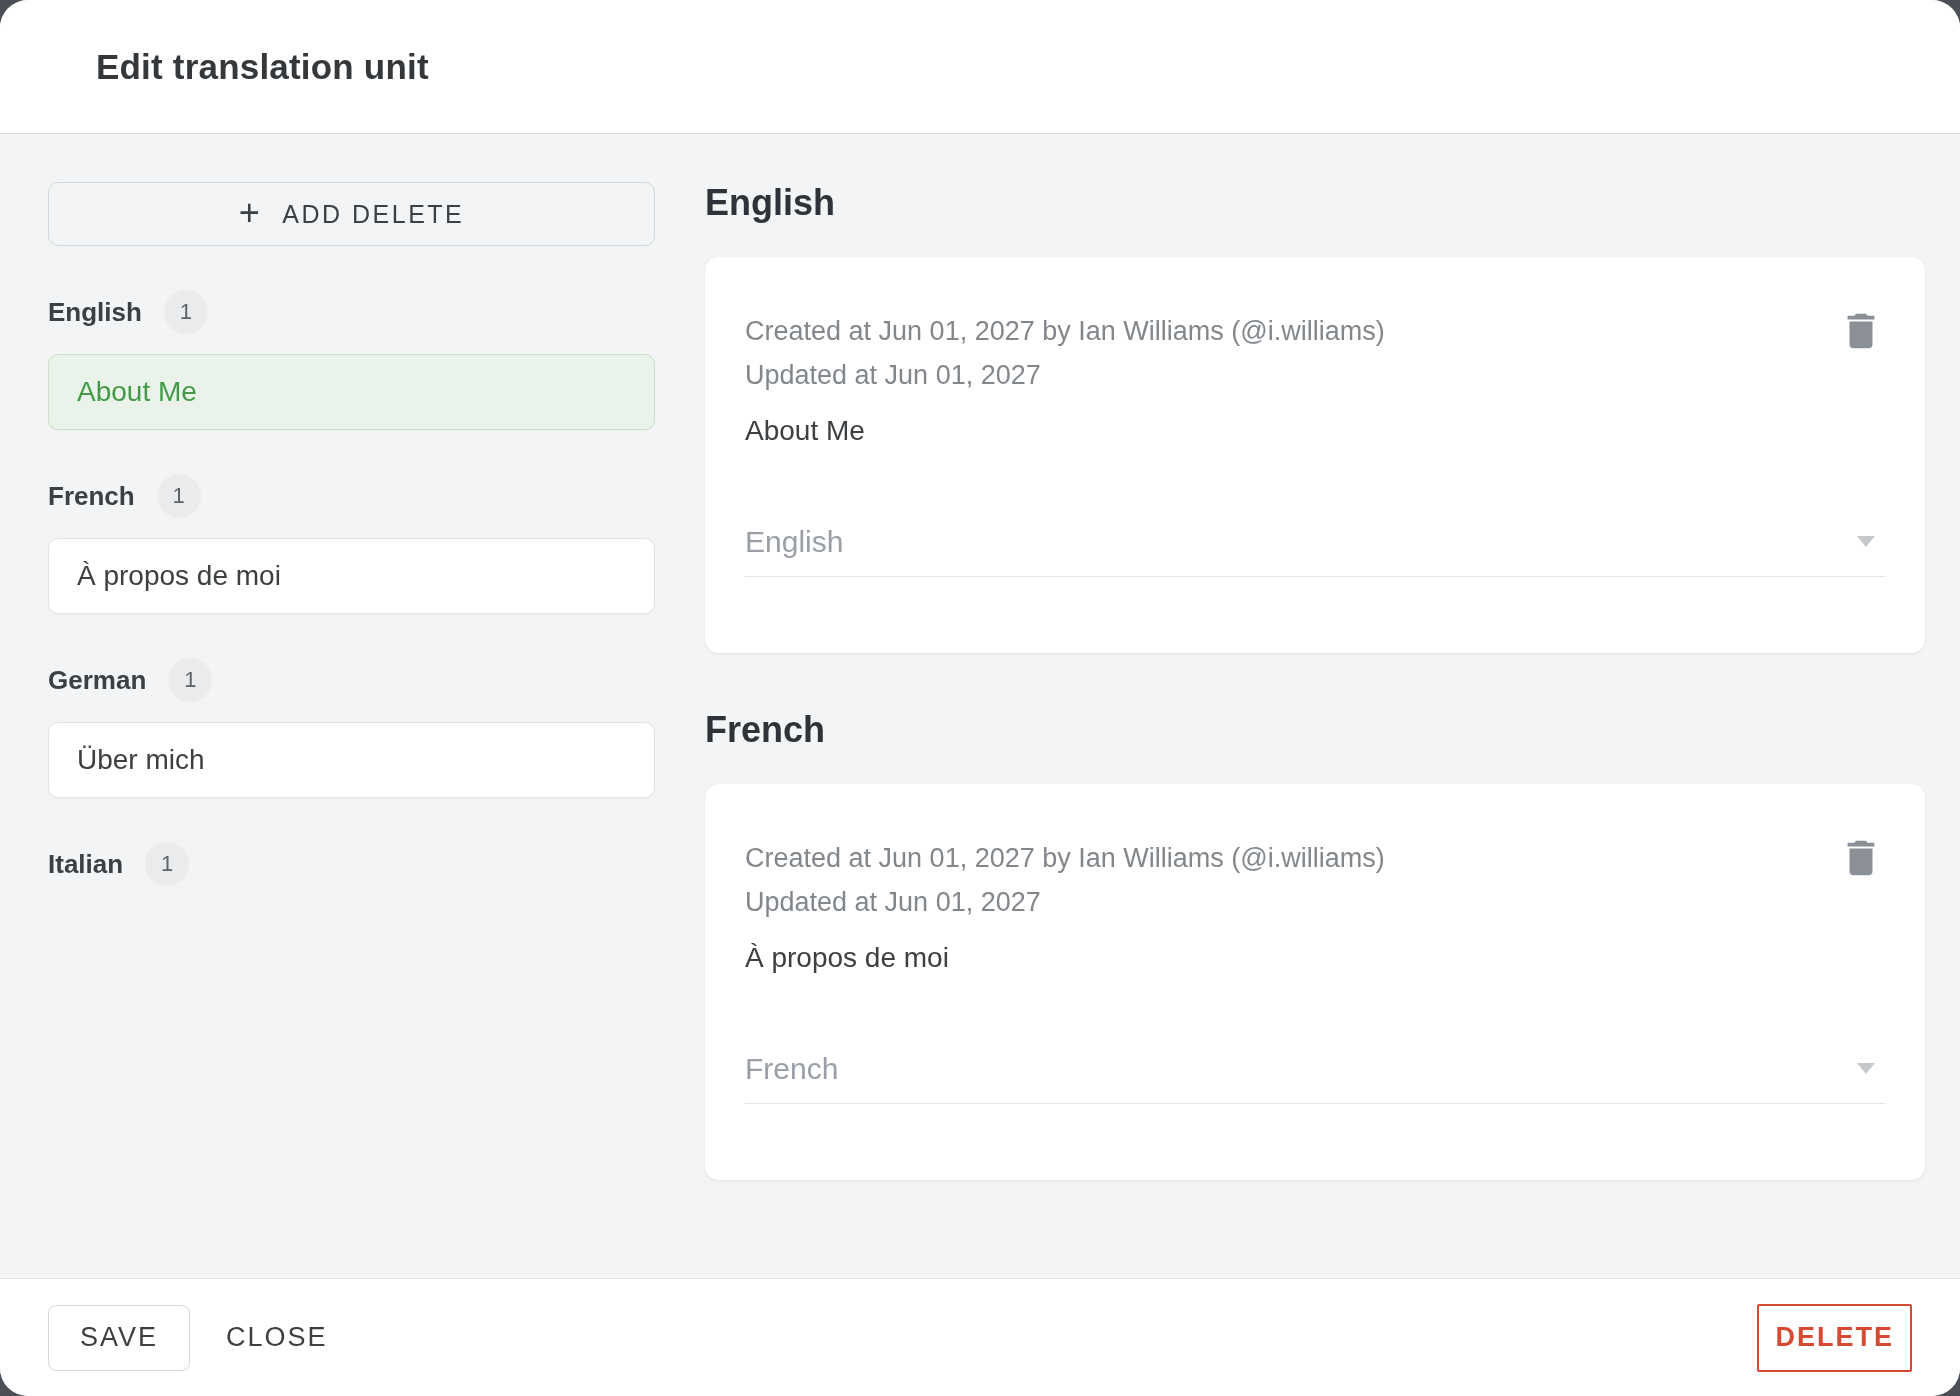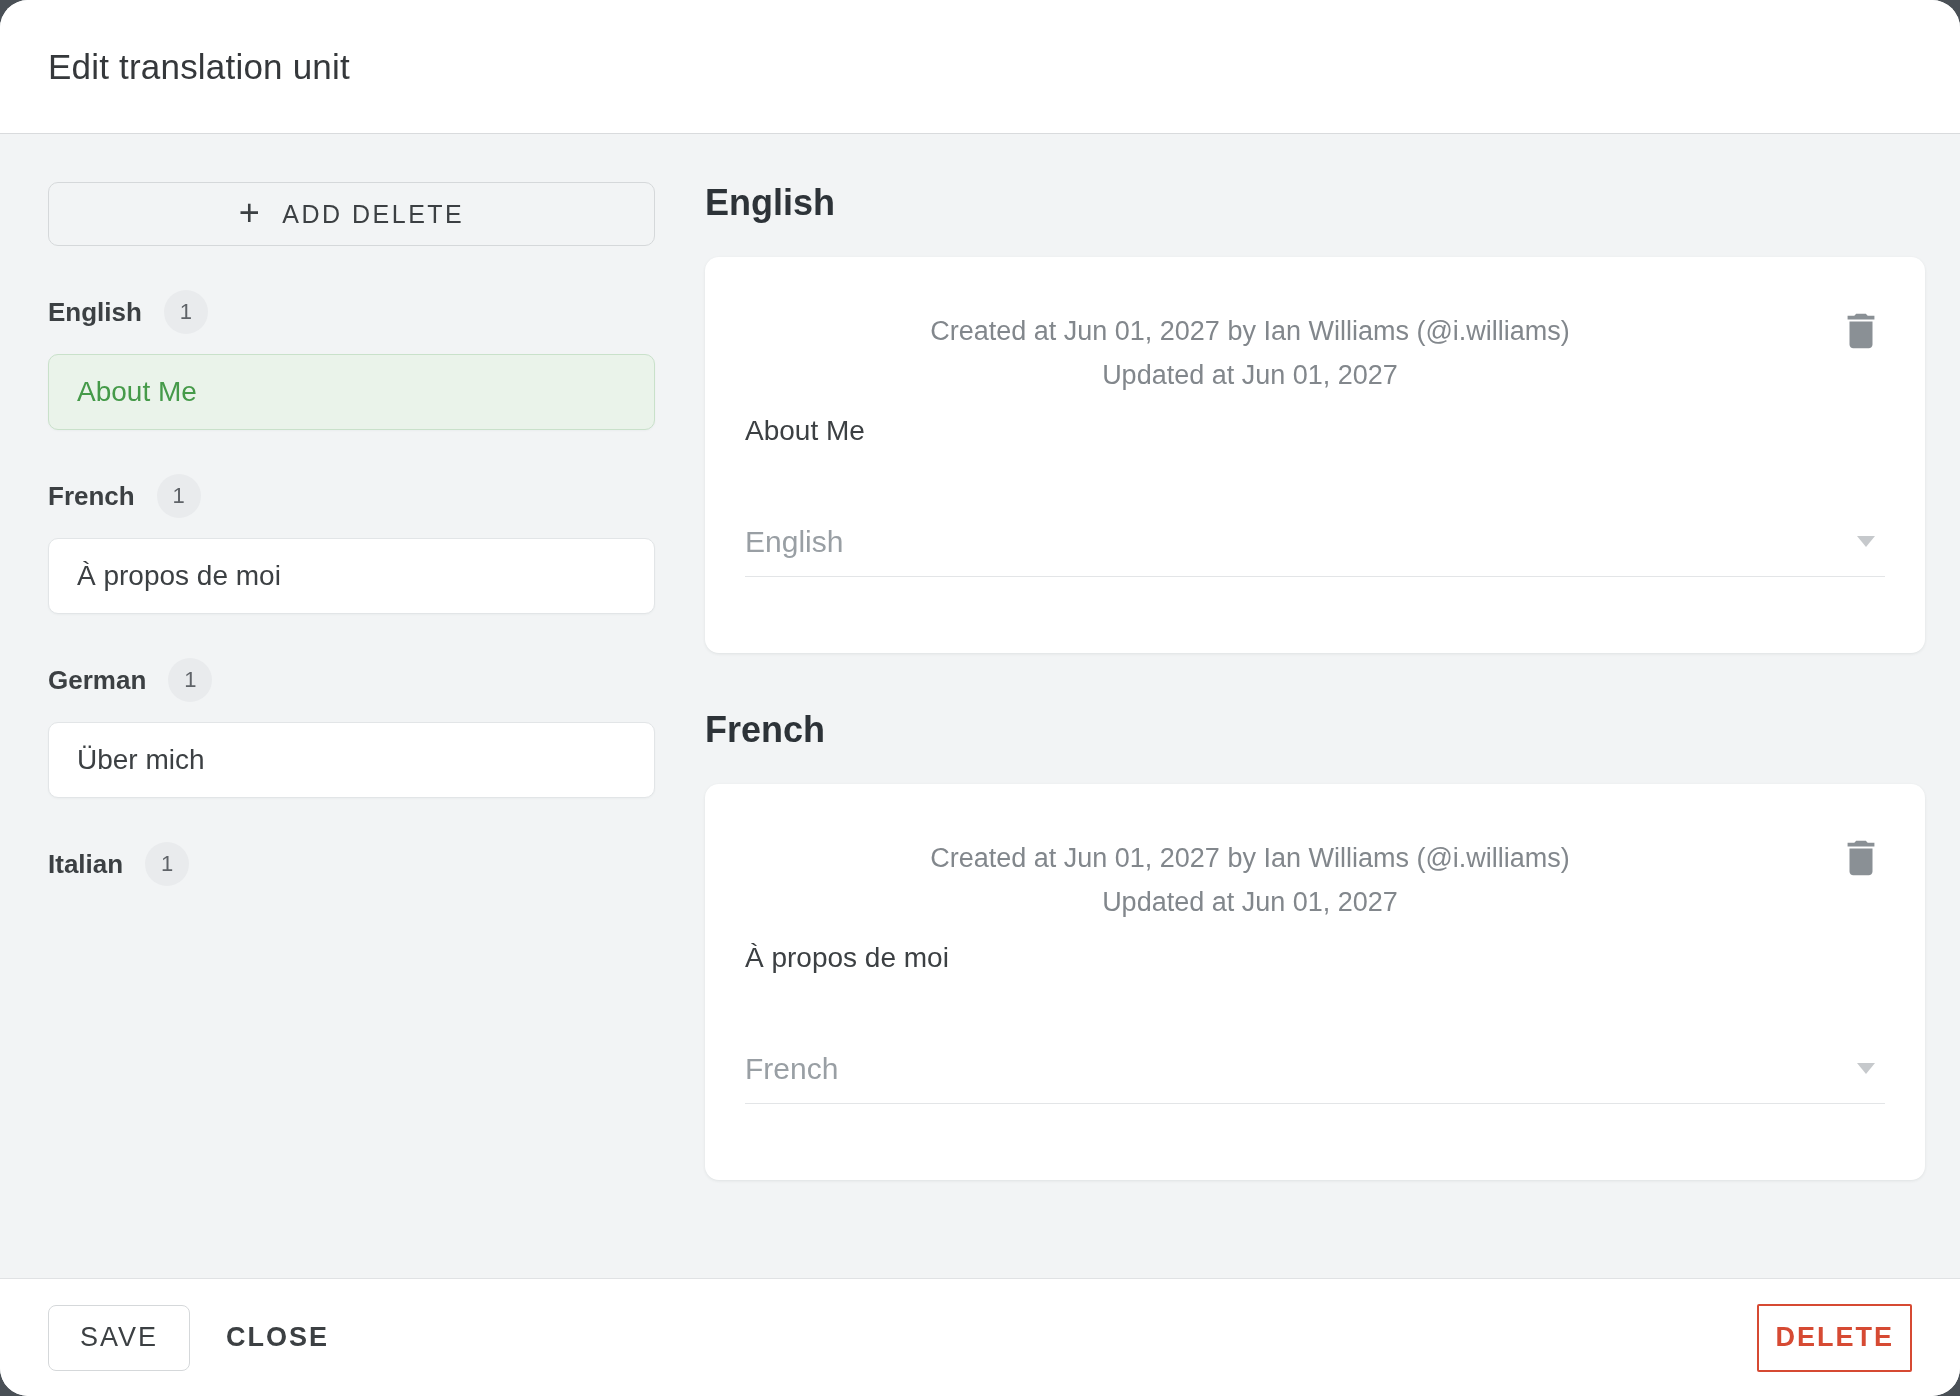--- a/index.html
+++ b/index.html
@@ -16,21 +16,21 @@
     overflow:hidden;
     background:#f2f4f5;
     display:flex; flex-direction:column;
   }
   
   .dialog-header {
     flex:none; height:134px; background:#ffffff;
     border-bottom:1px solid #d9dbdd;
     display:flex; align-items:center; padding:0 48px;
   }
-  .dialog-title { font-size:35px; font-weight:400; color:#35383b; letter-spacing:.2px; }
+  .dialog-title { font-size:35px; font-weight:700; color:#35383b; letter-spacing:.2px;margin-left:48px; }
 
   
   .dialog-body {
     flex:1; display:flex; gap:50px;
     padding:48px 35px 0 48px; overflow:hidden;
   }
 
   
   .sidebar { width:607px; flex:none; }
   .add-segment-btn {
@@ -62,21 +62,21 @@
 
   
   .main { flex:1; min-width:0; padding-bottom:40px; }
   .section-heading { font-size:36px; font-weight:700; color:#2d3338; }
   .section-heading.second { margin-top:56px; }
   .card {
     background:#ffffff; border-radius:14px; margin-top:33px;
     padding:52px 40px 0; position:relative;
     box-shadow:0 1px 3px rgba(60,64,67,.10);
   }
-  .card-meta { color:#82878c; font-size:27px; line-height:44px; padding-right:130px;text-align:center; }
+  .card-meta { color:#82878c; font-size:27px; line-height:44px; padding-right:130px; }
   .card-text { color:#3c4043; font-size:28px; margin-top:18px; }
   .trash-btn {
     position:absolute; top:50px; right:40px;
     width:48px; height:48px; border:none; background:none; cursor:pointer;
     display:flex; align-items:center; justify-content:center;
   }
   .select-row {
     margin-top:60px; height:70px;
     border-bottom:1px solid #e3e5e7;
     display:flex; align-items:center; justify-content:space-between;
@@ -98,21 +98,21 @@
   }
   .save-btn {
     min-width:142px; height:66px; padding:0 24px;
     background:#ffffff; border:1px solid #d5d8da; border-radius:8px;
     font-family:"Liberation Sans", sans-serif;
     font-size:27px; font-weight:500; letter-spacing:2px; color:#3c4043; cursor:pointer;
   }
   .close-btn {
     margin-left:36px; border:none; background:none;
     font-family:"Liberation Sans", sans-serif;
-    font-size:27px; font-weight:700; letter-spacing:2px; color:#3c4043; cursor:pointer;
+    font-size:27px; font-weight:400; letter-spacing:2px; color:#3c4043; cursor:pointer;
   }
   .delete-btn {
     margin-left:auto; min-width:142px; height:68px; padding:0 16px;
     background:#ffffff; border:2px solid #d64a33; border-radius:2px;
     font-family:"Liberation Sans", sans-serif;
     font-size:27px; font-weight:700; letter-spacing:2px; color:#d64a33; cursor:pointer;
   }
 </style>
 </head>
 <body>

